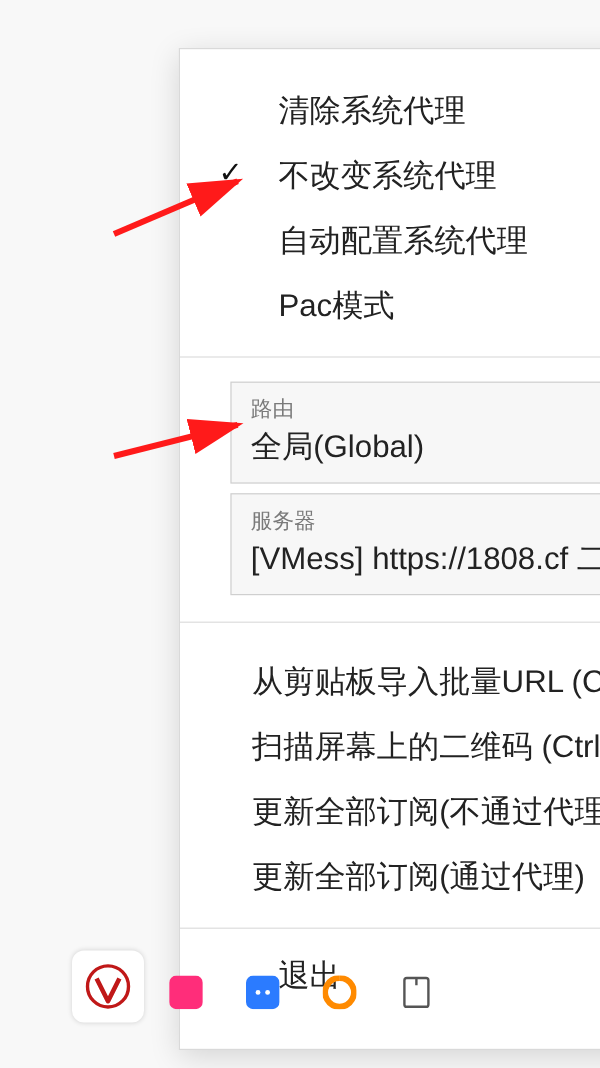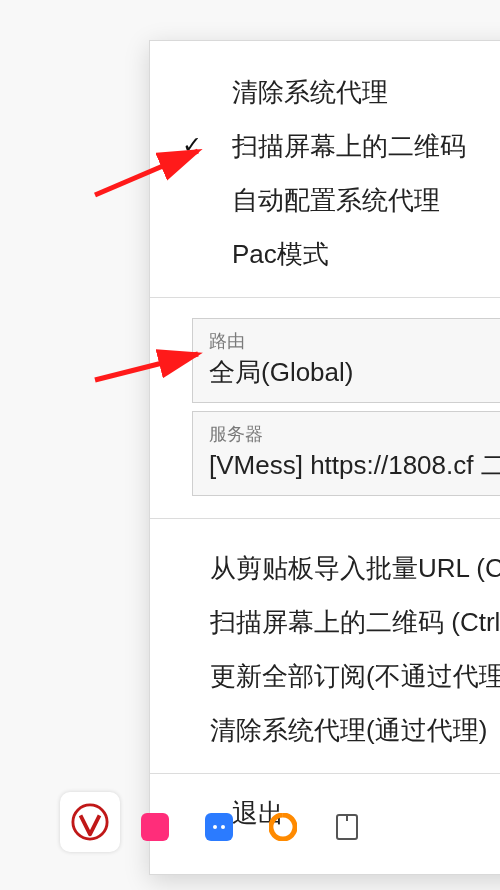--- a/index.html
+++ b/index.html
@@ -33,21 +33,21 @@
 </style>
 </head>
 <body>
 
 <div class="stage">
 
   <div class="menu">
 
     <div class="sec">
       <div class="mi"><span>清除系统代理</span></div>
-      <div class="mi check"><span>扫描屏幕上的二维码</span></div>
+      <div class="mi check"><span>不改变系统代理</span></div>
       <div class="mi"><span>自动配置系统代理</span></div>
       <div class="mi"><span>Pac模式</span></div>
     </div>
 
     <hr class="msep">
 
     <div class="field">
       <div class="lbl">路由</div>
       <div class="val">全局(Global)</div>
     </div>
@@ -55,21 +55,21 @@
       <div class="lbl">服务器</div>
       <div class="val">[VMess] https://1808.cf 二</div>
     </div>
 
     <hr class="msep" style="margin-top:22px">
 
     <div class="sec2">
       <div class="mi"><span>从剪贴板导入批量URL (Ctrl</span></div>
       <div class="mi"><span>扫描屏幕上的二维码 (Ctrl+S</span></div>
       <div class="mi"><span>更新全部订阅(不通过代理)</span></div>
-      <div class="mi"><span>清除系统代理(通过代理)</span></div>
+      <div class="mi"><span>更新全部订阅(通过代理)</span></div>
     </div>
 
     <hr class="msep" style="margin-top:16px">
 
     <div class="sec3">
       <div class="mi"><span>退出</span></div>
     </div>
   </div>
 
   <svg class="arrow" style="left:90px;top:135px" width="120" height="70">

